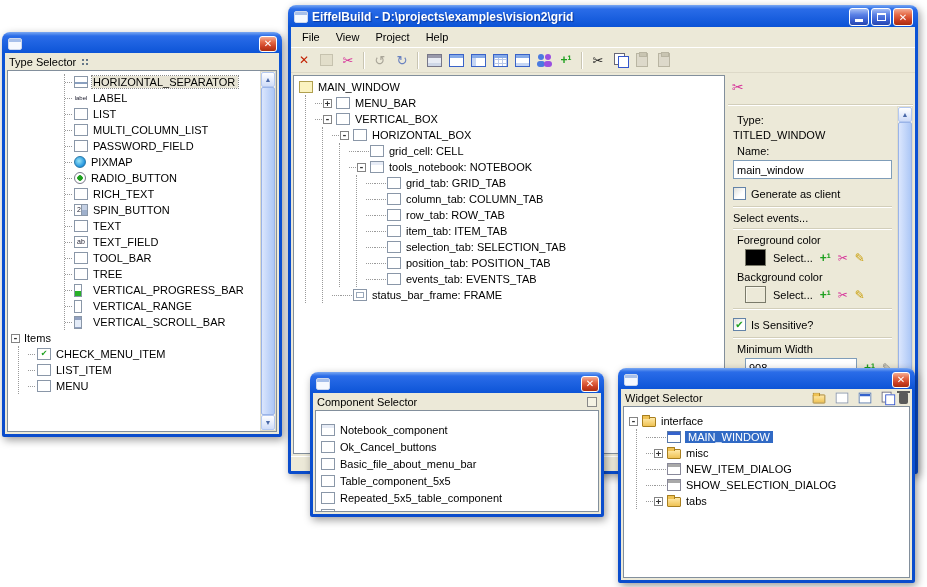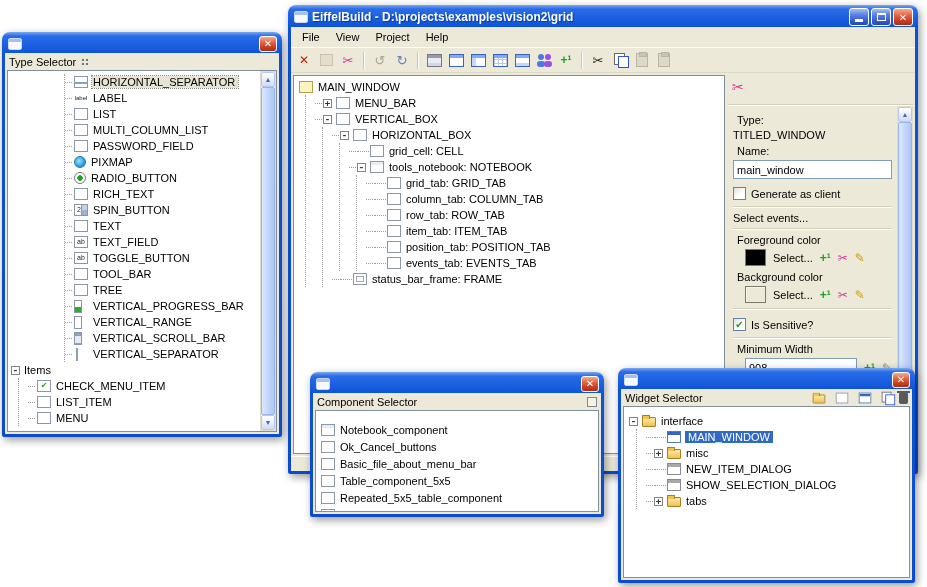--- a/index.html
+++ b/index.html
@@ -264,20 +264,25 @@
                     <span class="tlabel">row_tab: ROW_TAB</span>
                   </div>
                   <div class="trow">
                     <span class="sp"></span>
                     <span class="i b ic-tab"></span>
                     <span class="tlabel">item_tab: ITEM_TAB</span>
                   </div>
                   <div class="trow">
                     <span class="sp"></span>
                     <span class="i b ic-tab"></span>
+                    <span class="tlabel">selection_tab: SELECTION_TAB</span>
+                  </div>
+                  <div class="trow">
+                    <span class="sp"></span>
+                    <span class="i b ic-tab"></span>
                     <span class="tlabel">position_tab: POSITION_TAB</span>
                   </div>
                   <div class="trow">
                     <span class="sp"></span>
                     <span class="i b ic-tab"></span>
                     <span class="tlabel">events_tab: EVENTS_TAB</span>
                   </div>
                 </div>
               </div>
               <div class="trow">
@@ -399,46 +404,38 @@
             </div>
             <div class="trow">
               <span class="i b ic-text"></span>
               <span class="tlabel">TEXT</span>
             </div>
             <div class="trow">
               <span class="i b ic-tf">ab</span>
               <span class="tlabel">TEXT_FIELD</span>
             </div>
             <div class="trow">
-              <span class="i b ic-tog">ab</span>
-              <span class="tlabel">TOGGLE_BUTTON</span>
-            </div>
-            <div class="trow">
               <span class="i b ic-tbar"></span>
               <span class="tlabel">TOOL_BAR</span>
             </div>
             <div class="trow">
               <span class="i b ic-tree"></span>
               <span class="tlabel">TREE</span>
             </div>
             <div class="trow">
               <span class="i tall ic-vprog"></span>
               <span class="tlabel">VERTICAL_PROGRESS_BAR</span>
             </div>
             <div class="trow">
               <span class="i tall b ic-vrange"></span>
               <span class="tlabel">VERTICAL_RANGE</span>
             </div>
             <div class="trow">
               <span class="i tall ic-vscr"></span>
               <span class="tlabel">VERTICAL_SCROLL_BAR</span>
-            </div>
-            <div class="trow">
-              <span class="i tall ic-vsep"></span>
-              <span class="tlabel">VERTICAL_SEPARATOR</span>
             </div>
           </div>
           <div class="trow">
             <span class="exp">-</span>
             <span class="tlabel">Items</span>
           </div>
           <div class="kids">
             <div class="trow">
               <span class="i b ic-cmi">✔</span>
               <span class="tlabel">CHECK_MENU_ITEM</span>

